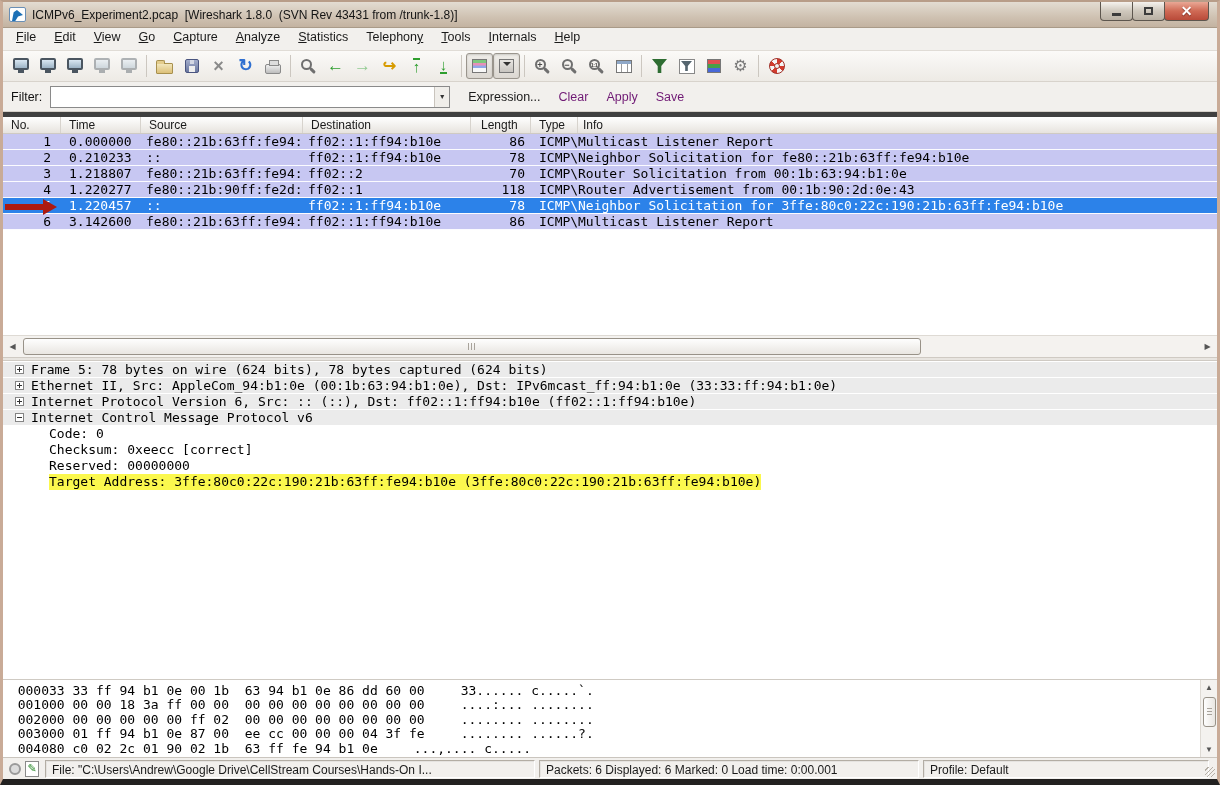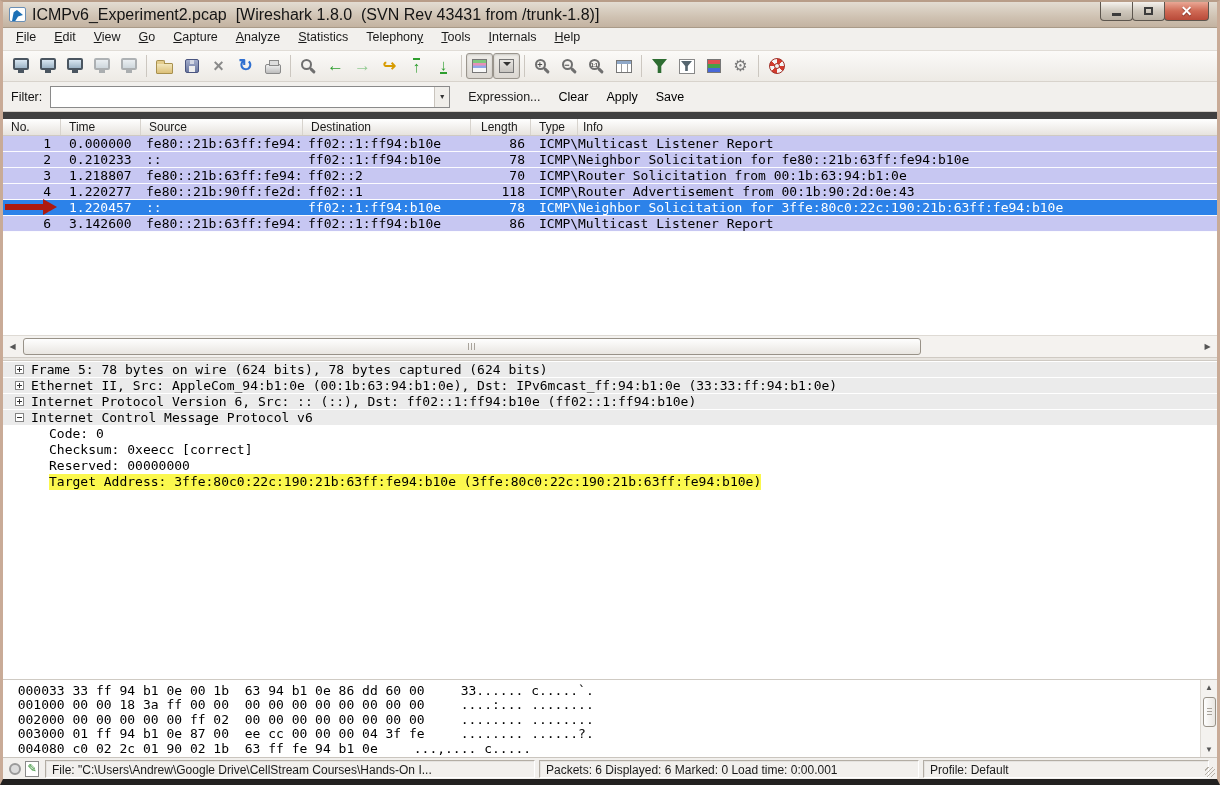--- a/index.html
+++ b/index.html
@@ -12,21 +12,21 @@
     font-family:"Liberation Sans",sans-serif;overflow:hidden;
   }
   
   .titlebar{height:26px;flex:none;display:flex;align-items:center;
     background:linear-gradient(#e3dcd2,#cfc2b2 60%,#c3b3a1);
     border-bottom:1px solid #a99a88;padding-left:6px;position:relative;}
   .app-icon{width:17px;height:15px;background:#fdfdfd;border:1px solid #6a8fb5;border-radius:2px;
     position:relative;margin-right:6px;flex:none;overflow:hidden;}
   .app-icon::after{content:"";position:absolute;left:2px;top:2px;width:11px;height:11px;
     background:#1b6fb5;clip-path:polygon(0 100%,15% 20%,45% 0,100% 45%,55% 60%,30% 100%);}
-  .title-text{font-size:16px;color:#141414;white-space:pre;}
+  .title-text{font-size:12px;color:#141414;white-space:pre;}
   .win-controls{position:absolute;top:0;right:8px;display:flex;}
   .wbtn{width:33px;height:19px;border:1px solid #5d564e;border-top:none;
     background:linear-gradient(#f5f2ee,#cfc8bd 50%,#b9b0a3);
     display:flex;align-items:center;justify-content:center;border-radius:0 0 4px 4px;margin-left:-1px;}
   .wbtn.close{width:45px;background:linear-gradient(#eba globals,#c4574a);background:linear-gradient(#e9a795,#cf6a55 50%,#b94a39);color:#fff;}
   .glyph-min{width:9px;height:3px;background:#3c3c3c;margin-top:7px;}
   .glyph-max{width:9px;height:8px;border:2px solid #3c3c3c;background:transparent;}
   .glyph-x{color:#fff;font-weight:bold;font-size:14px;line-height:14px;text-shadow:0 1px 1px #7a2a20;}
   
   .menubar{height:23px;flex:none;display:flex;align-items:flex-start;background:#f2f0ed;
@@ -75,23 +75,23 @@
     background:conic-gradient(#d23b2e 0 45deg,#f5f5f5 45deg 90deg,#d23b2e 90deg 135deg,#f5f5f5 135deg 180deg,#d23b2e 180deg 225deg,#f5f5f5 225deg 270deg,#d23b2e 270deg 315deg,#f5f5f5 315deg 360deg);}
   .i-lifering::after{content:"";position:absolute;inset:4px;background:#f3f1ee;border:1px solid #a03028;border-radius:50%;}
   
   .filterbar{height:30px;flex:none;display:flex;align-items:center;background:#f2f0ed;border-bottom:1px solid #d6d1ca;padding-left:8px;}
   .filter-label{font-size:12.5px;color:#111;margin-right:8px;}
   .filter-combo{display:flex;align-items:center;width:400px;height:22px;border:1px solid #8a8a8a;background:#fff;}
   .filter-input{flex:1;border:none;outline:none;height:18px;font:12px "Liberation Sans",sans-serif;padding:0 4px;}
   .combo-arrow{width:15px;height:100%;background:#f0eeea;border-left:1px solid #c9c4bd;display:flex;align-items:center;justify-content:center;font-size:7px;color:#333;}
   .fbtn{font-size:12.5px;margin-left:18px;background:none;border:none;padding:0;font-family:"Liberation Sans",sans-serif;}
   .fbtn.enabled{color:#1a1a1a;}
-  .fbtn.disabled{color:#000000;}
-  
-  .plist{flex:1;display:flex;flex-direction:column;background:#fff;border-top:7px solid #404040;min-height:0;}
+  .fbtn.disabled{color:#701a75;}
+  
+  .plist{flex:1;display:flex;flex-direction:column;background:#fff;border-top:5px solid #404040;min-height:0;}
   .plist-header{height:17px;flex:none;display:flex;background:linear-gradient(#ffffff,#e7e3de);border-bottom:1px solid #cfcac3;font-size:12px;color:#1a1a1a;}
   .hc{border-right:1px solid #d7d3cd;display:flex;align-items:center;overflow:hidden;white-space:pre;flex:none;}
   .prow{display:flex;height:16px;flex:none;font:13px/15px "DejaVu Sans Mono",monospace;background:#c7c7f2;border-bottom:1px solid #fbfbff;color:#000;}
   .prow.selected{background:#2c82e9;color:#fff;}
   .c{overflow:hidden;white-space:pre;flex:none;}
   .w-no{width:58px;} .w-time{width:80px;} .w-src{width:162px;} .w-dst{width:168px;} .w-len{width:60px;} .w-typ{width:47px;} .w-info{flex:1;}
   .c.no{text-align:right;padding-right:10px;}
   .c.time{padding-left:8px;} .c.src{padding-left:5px;} .c.dst{padding-left:5px;}
   .c.len{text-align:right;padding-right:6px;} .c.typ{padding-left:8px;} .c.info{padding-left:0;}
   .hc.no{padding-left:8px;} .hc.time{padding-left:8px;} .hc.src{padding-left:8px;} .hc.dst{padding-left:8px;} .hc.len{padding-left:10px;} .hc.typ{padding-left:8px;} .hc.info{padding-left:5px;border-right:none;}

